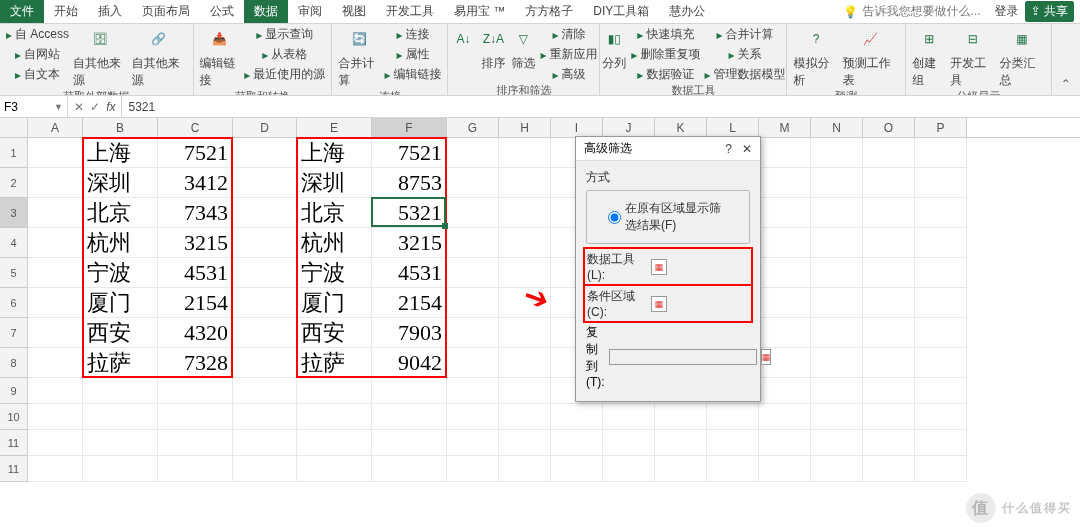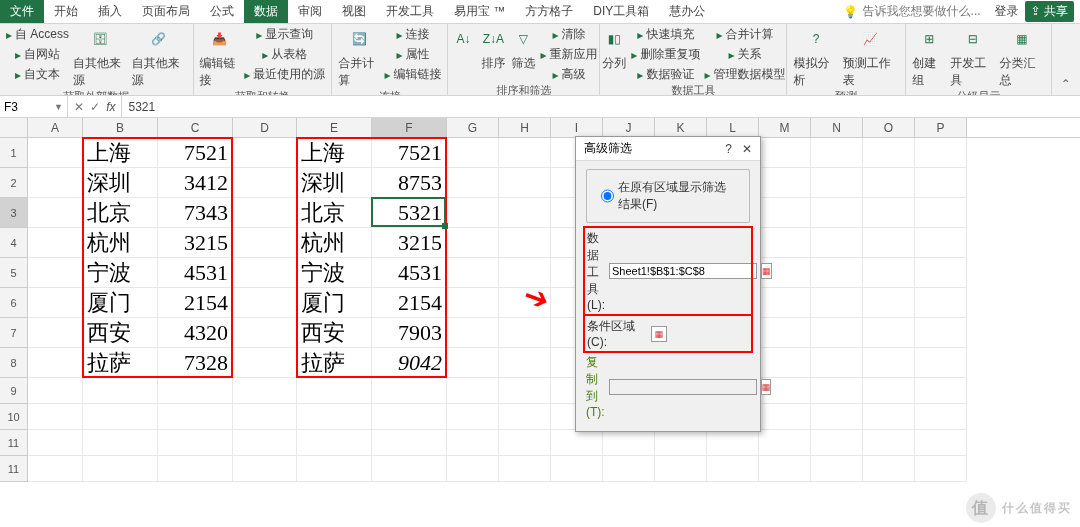--- a/index.html
+++ b/index.html
@@ -42,21 +42,21 @@
 .cell.small{font-size:12px}
 .red-box{position:absolute;border:2px solid #f00;pointer-events:none}
 .active-cell{position:absolute;border:2px solid #217346;pointer-events:none}
 .active-cell .fill{position:absolute;right:-4px;bottom:-4px;width:6px;height:6px;background:#217346}
 .arrow{position:absolute;color:#f00;font-size:30px;transform:rotate(20deg)}
 .dialog{position:absolute;top:136px;left:575px;width:186px;background:#f0f0f0;border:1px solid #999;box-shadow:2px 2px 6px rgba(0,0,0,.3)}
 .dialog-title{height:24px;display:flex;align-items:center;padding:0 8px;justify-content:space-between;background:#fff;border-bottom:1px solid #ddd}
 .dialog-title .right{display:flex;gap:10px;align-items:center;color:#444}
 .dialog-body{padding:8px 10px;font-size:12px;color:#333}
 .dialog-body .section-label{margin-bottom:4px}
-.dialog-body .opt{display:flex;gap:4px;margin:3px 8px}
+.dialog-body .opt{display:flex;align-items:center;gap:4px;margin:3px 15px}
 .dialog-body fieldset{border:1px solid #bbb;padding:6px;margin-bottom:6px;border-radius:2px}
 .dialog-body .field-row{display:flex;align-items:center;gap:4px;margin:4px 0}
 .dialog-body .field-row label{width:60px}
 .dialog-body .field-row input{flex:1;border:1px solid #999;padding:1px 2px;font-size:11px;background:#fff}
 .dialog-body .field-row.red{outline:2px solid #f00;outline-offset:1px;padding:1px}
 .dialog-body .field-row .picker{width:16px;height:16px;border:1px solid #999;display:flex;align-items:center;justify-content:center;font-size:9px;color:#d33;background:#fff}
 .watermark{position:absolute;right:8px;bottom:4px;display:flex;align-items:center;gap:6px;color:#bbb;font-size:18px;font-weight:bold;letter-spacing:2px;opacity:.85}
 .watermark .badge{width:30px;height:30px;border-radius:50%;background:#e8e8e8;color:#aaa;display:flex;align-items:center;justify-content:center;font-size:16px}
 </style>
 </head>
@@ -475,56 +475,56 @@
         <div class="cell" style="left: 344px; top: 60px; width: 75px; height: 30px; justify-content: flex-end;">5321</div>
         <div class="cell" style="left: 269px; top: 90px; width: 75px; height: 30px;">杭州</div>
         <div class="cell" style="left: 344px; top: 90px; width: 75px; height: 30px; justify-content: flex-end;">3215</div>
         <div class="cell" style="left: 269px; top: 120px; width: 75px; height: 30px;">宁波</div>
         <div class="cell" style="left: 344px; top: 120px; width: 75px; height: 30px; justify-content: flex-end;">4531</div>
         <div class="cell" style="left: 269px; top: 150px; width: 75px; height: 30px;">厦门</div>
         <div class="cell" style="left: 344px; top: 150px; width: 75px; height: 30px; justify-content: flex-end;">2154</div>
         <div class="cell" style="left: 269px; top: 180px; width: 75px; height: 30px;">西安</div>
         <div class="cell" style="left: 344px; top: 180px; width: 75px; height: 30px; justify-content: flex-end;">7903</div>
         <div class="cell" style="left: 269px; top: 210px; width: 75px; height: 30px;">拉萨</div>
-        <div class="cell" style="left: 344px; top: 210px; width: 75px; height: 30px; justify-content: flex-end; font-style: italic;">9042</div>
+        <div class="cell" style="left: 344px; top: 210px; width: 75px; height: 30px; justify-content: flex-end;">9042</div>
         <div class="red-box" style="left: 54px; top: -1px; width: 151px; height: 241px;"></div>
         <div class="red-box" style="left: 268px; top: -1px; width: 151px; height: 241px;"></div>
         <div class="active-cell" style="left: 343px; top: 59px; width: 75px; height: 30px;">
           <div class="fill"></div>
         </div>
       </div>
   </div>
 </div>
 
 <div class="dialog">
   <div class="dialog-title">
     <span>高级筛选</span>
     <div class="right">
       <span>?</span>
       <span>✕</span>
     </div>
   </div>
   <div class="dialog-body">
+    <div class="section-label">方式</div>
     <fieldset>
       <div class="opt">
         <input type="radio" checked="" style="">
         <span>在原有区域显示筛选结果(F)</span>
       </div>
     </fieldset>
     <div class="field-row red">
       <label>数据工具(L):</label>
-      <input value="Sheet1!$B$1:$C$8" style="">
       <span class="picker">▦</span>
     </div>
     <div class="field-row red">
       <label>条件区域(C):</label>
       <span class="picker">▦</span>
     </div>
     <div class="field-row">
-      <label style="color:#4d7c0f">复制到(T):</label>
+      <label style="color:#000000">复制到(T):</label>
       <input disabled="" style="background: rgb(240, 240, 240);" value="">
       <span class="picker">▦</span>
     </div>
 
   </div>
 
 </div>
 
 <div class="arrow" style="top:280px;left:524px">➔</div>
 

